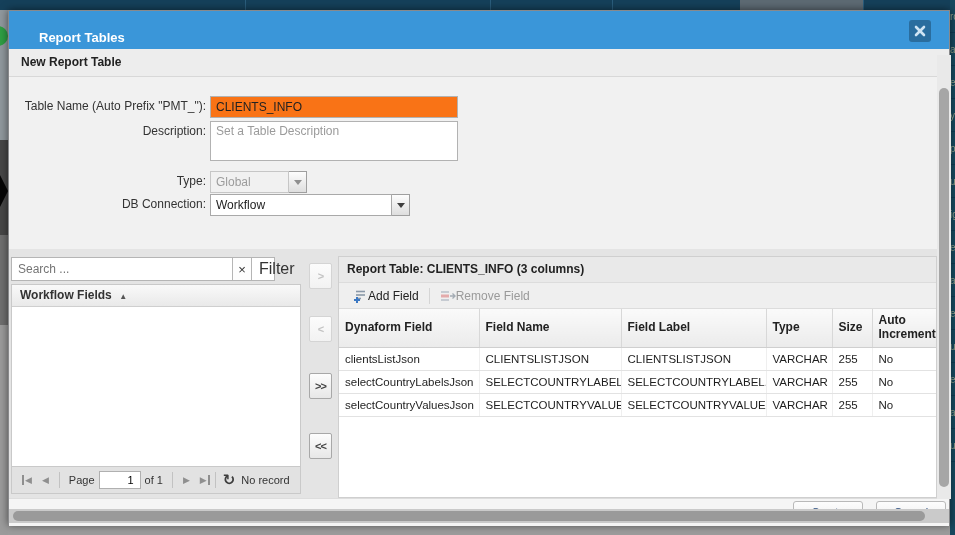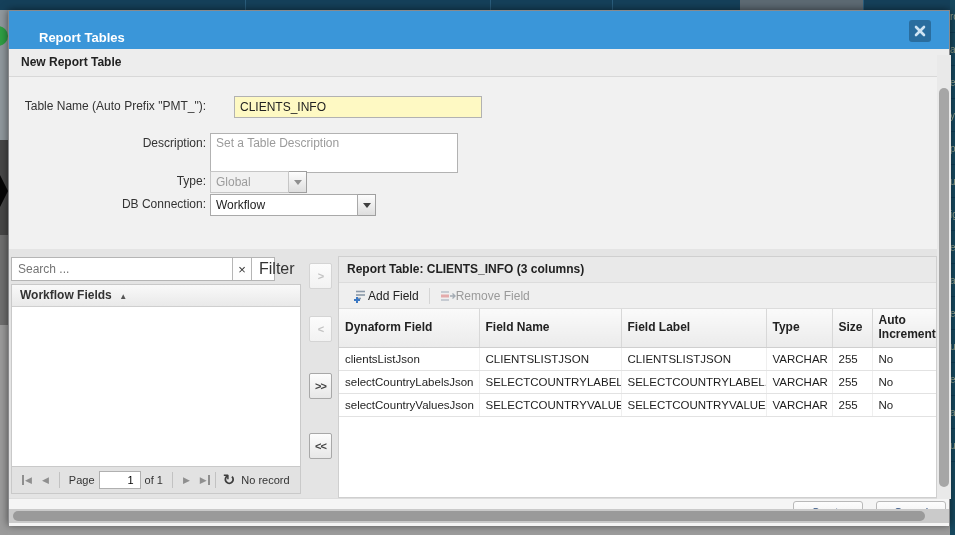--- a/index.html
+++ b/index.html
@@ -33,22 +33,22 @@
 
   .section-header { position:absolute; left:0; top:38px; right:0; height:28px; background:#ededed;
                     border-bottom:1px solid #d8d8d8; line-height:27px; padding-left:12px;
                     font-size:12px; font-weight:bold; color:#222; }
 
   
   .form-area { position:absolute; left:0; top:66px; right:0; height:172px; background:#f1f1f1; }
   .form-row { position:absolute; left:0; display:flex; align-items:flex-start; }
   .form-label { width:197px; text-align:right; font-size:12px; color:#333; padding-top:3px; }
   .form-ctl { margin-left:4px; }
-  .txt-input { width:248px; height:22px; border:1px solid #b2b2b2; background:#fef9c3; font-size:12px;
-               color:#222; padding:0 5px; font-family:inherit;margin-left:24px; }
+  .txt-input { width:248px; height:22px; border:1px solid #b2b2b2; background:#f97316; font-size:12px;
+               color:#222; padding:0 5px; font-family:inherit; }
   .txt-area { width:248px; height:40px; border:1px solid #b2b2b2; background:#fff; font-size:12px;
               color:#222; padding:2px 5px; resize:none; font-family:inherit; }
   .txt-area::placeholder, .txt-input::placeholder { color:#9b9b9b; opacity:1; }
   .combo { display:flex; }
   .combo-field { height:22px; border:1px solid #a9a9a9; background:#fff; font-size:12px; color:#222;
                  line-height:20px; padding:0 5px; }
   .combo-btn { width:18px; height:22px; border:1px solid #9f9f9f; border-left:none;
                background:linear-gradient(#fdfdfd,#dedede); display:flex; align-items:center; justify-content:center; cursor:pointer; }
   .caret { width:0; height:0; border-left:4px solid transparent; border-right:4px solid transparent; border-top:5px solid #3f3f3f; }
   .combo.disabled .combo-field { background:#f1f1f1; color:#9c9c9c; border-color:#c6c6c6; }
@@ -163,39 +163,39 @@
 
     <div class="section-header">New Report Table</div>
 
     <div class="form-area">
       <div class="form-row" style="top:19px">
         <div class="form-label">Table Name (Auto Prefix "PMT_"):</div>
         <div class="form-ctl">
           <input class="txt-input" type="text" value="CLIENTS_INFO" style="">
         </div>
       </div>
-      <div class="form-row" style="top:56px">
+      <div class="form-row" style="top:44px">
         <div class="form-label">Description:</div>
         <div class="form-ctl">
           <textarea class="txt-area" placeholder="Set a Table Description" style=""></textarea>
         </div>
       </div>
       <div class="form-row" style="top:94px">
         <div class="form-label">Type:</div>
         <div class="form-ctl combo disabled">
           <div class="combo-field" style="width:79px">Global</div>
           <div class="combo-btn">
             <div class="caret"></div>
           </div>
         </div>
       </div>
       <div class="form-row" style="top:117px">
         <div class="form-label">DB Connection:</div>
         <div class="form-ctl combo">
-          <div class="combo-field" style="width:148px">Workflow</div>
+          <div class="combo-field" style="width:182px">Workflow</div>
           <div class="combo-btn">
             <div class="caret"></div>
           </div>
         </div>
       </div>
     </div>
 
     <div class="panels-area">
 
       <input class="search-input" type="text" placeholder="Search ..." style="">

